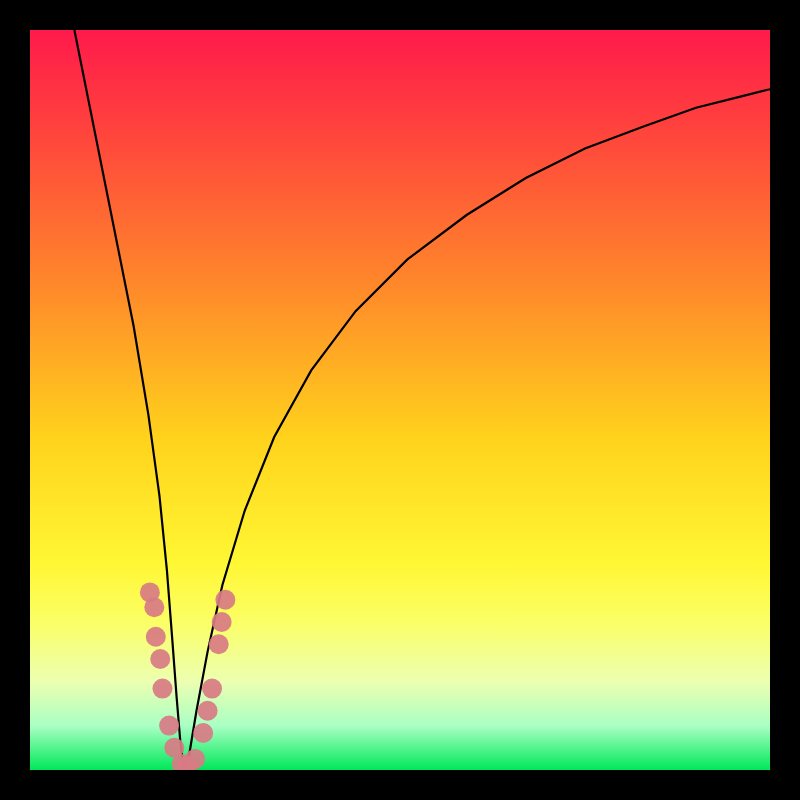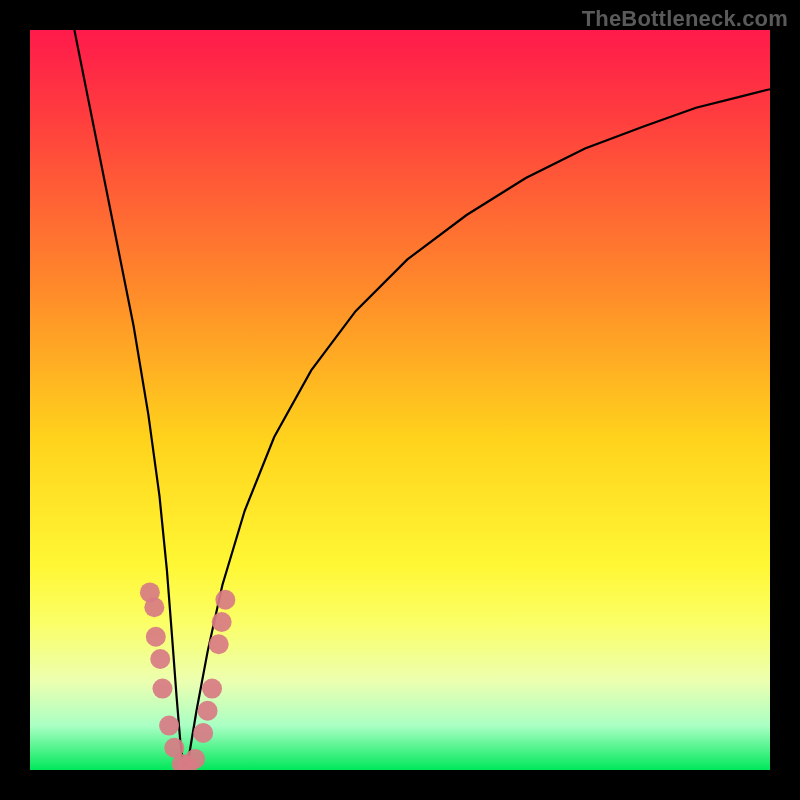--- a/index.html
+++ b/index.html
@@ -73,14 +73,13 @@
           <circle cx="165.02" cy="728.90" r="10" fill="#d87b84" fill-opacity="0.92"></circle>
           <circle cx="173.16" cy="703.00" r="10" fill="#d87b84" fill-opacity="0.92"></circle>
           <circle cx="177.60" cy="680.80" r="10" fill="#d87b84" fill-opacity="0.92"></circle>
           <circle cx="182.04" cy="658.60" r="10" fill="#d87b84" fill-opacity="0.92"></circle>
           <circle cx="188.70" cy="614.20" r="10" fill="#d87b84" fill-opacity="0.92"></circle>
           <circle cx="191.66" cy="592.00" r="10" fill="#d87b84" fill-opacity="0.92"></circle>
           <circle cx="195.36" cy="569.80" r="10" fill="#d87b84" fill-opacity="0.92"></circle>
         </g>
     </svg>
   </div>
-  <div class="watermark">TheBottleneck.com</div>
 </div>
 
 </body></html>

